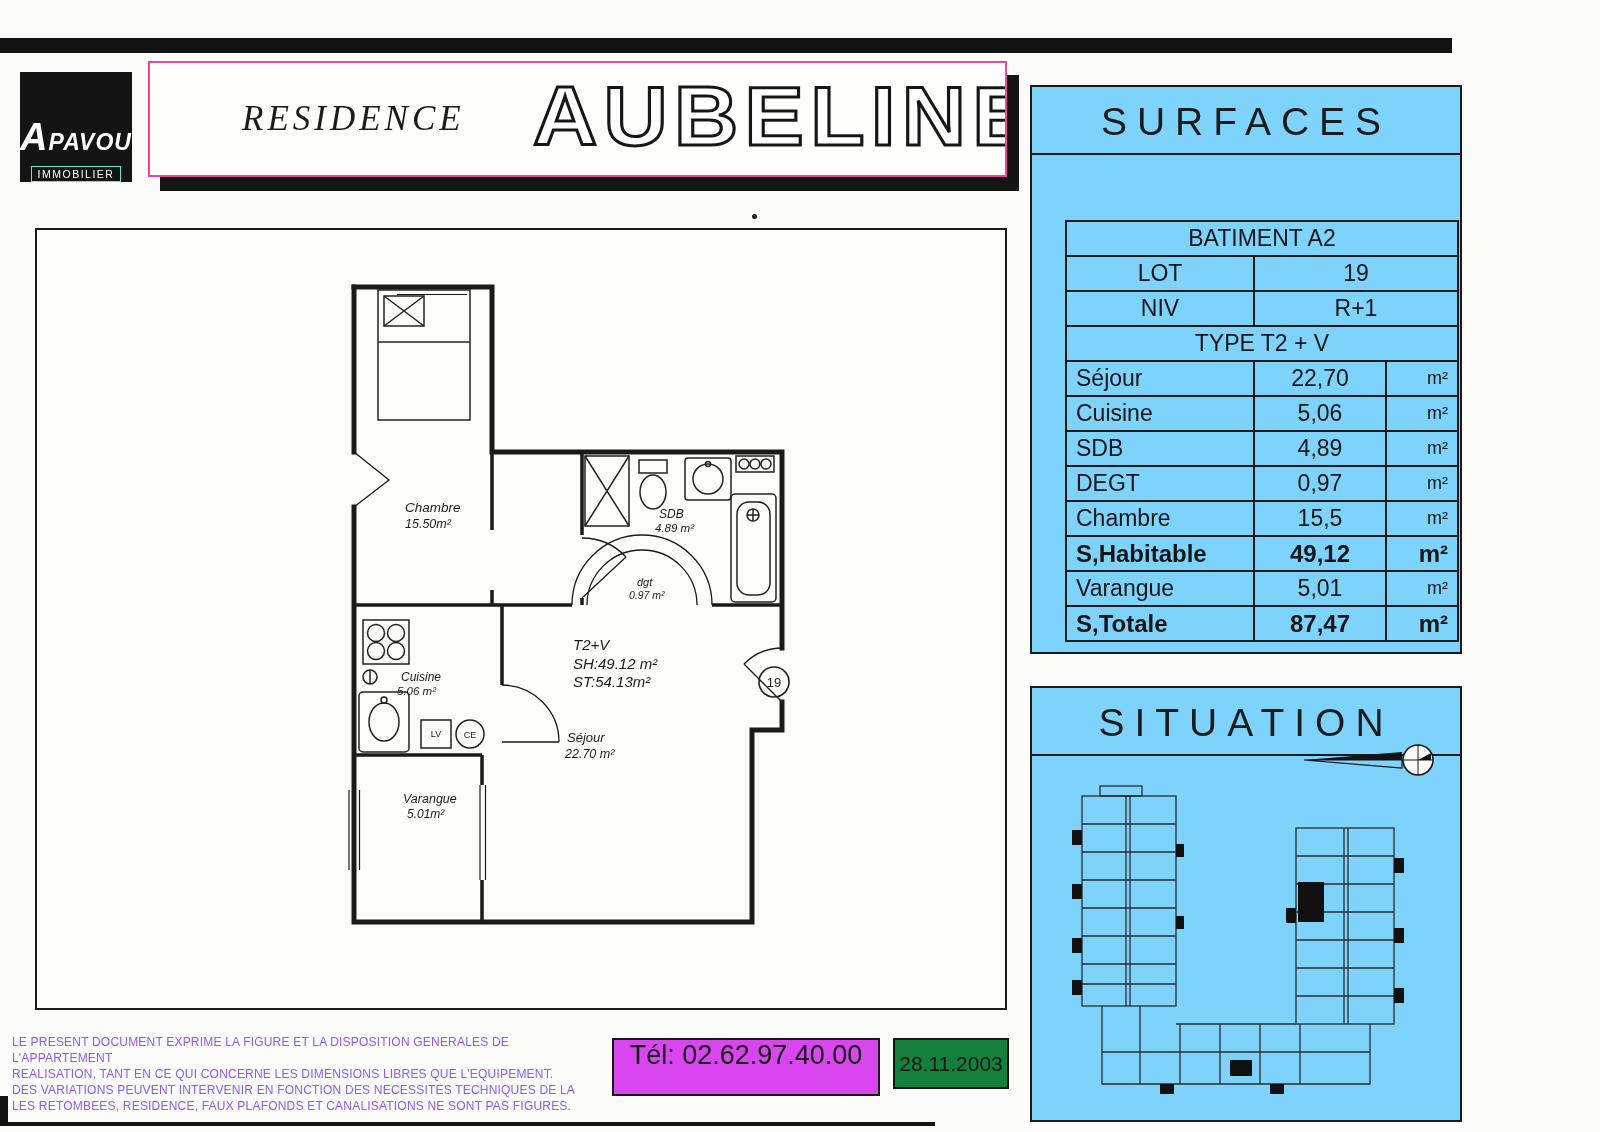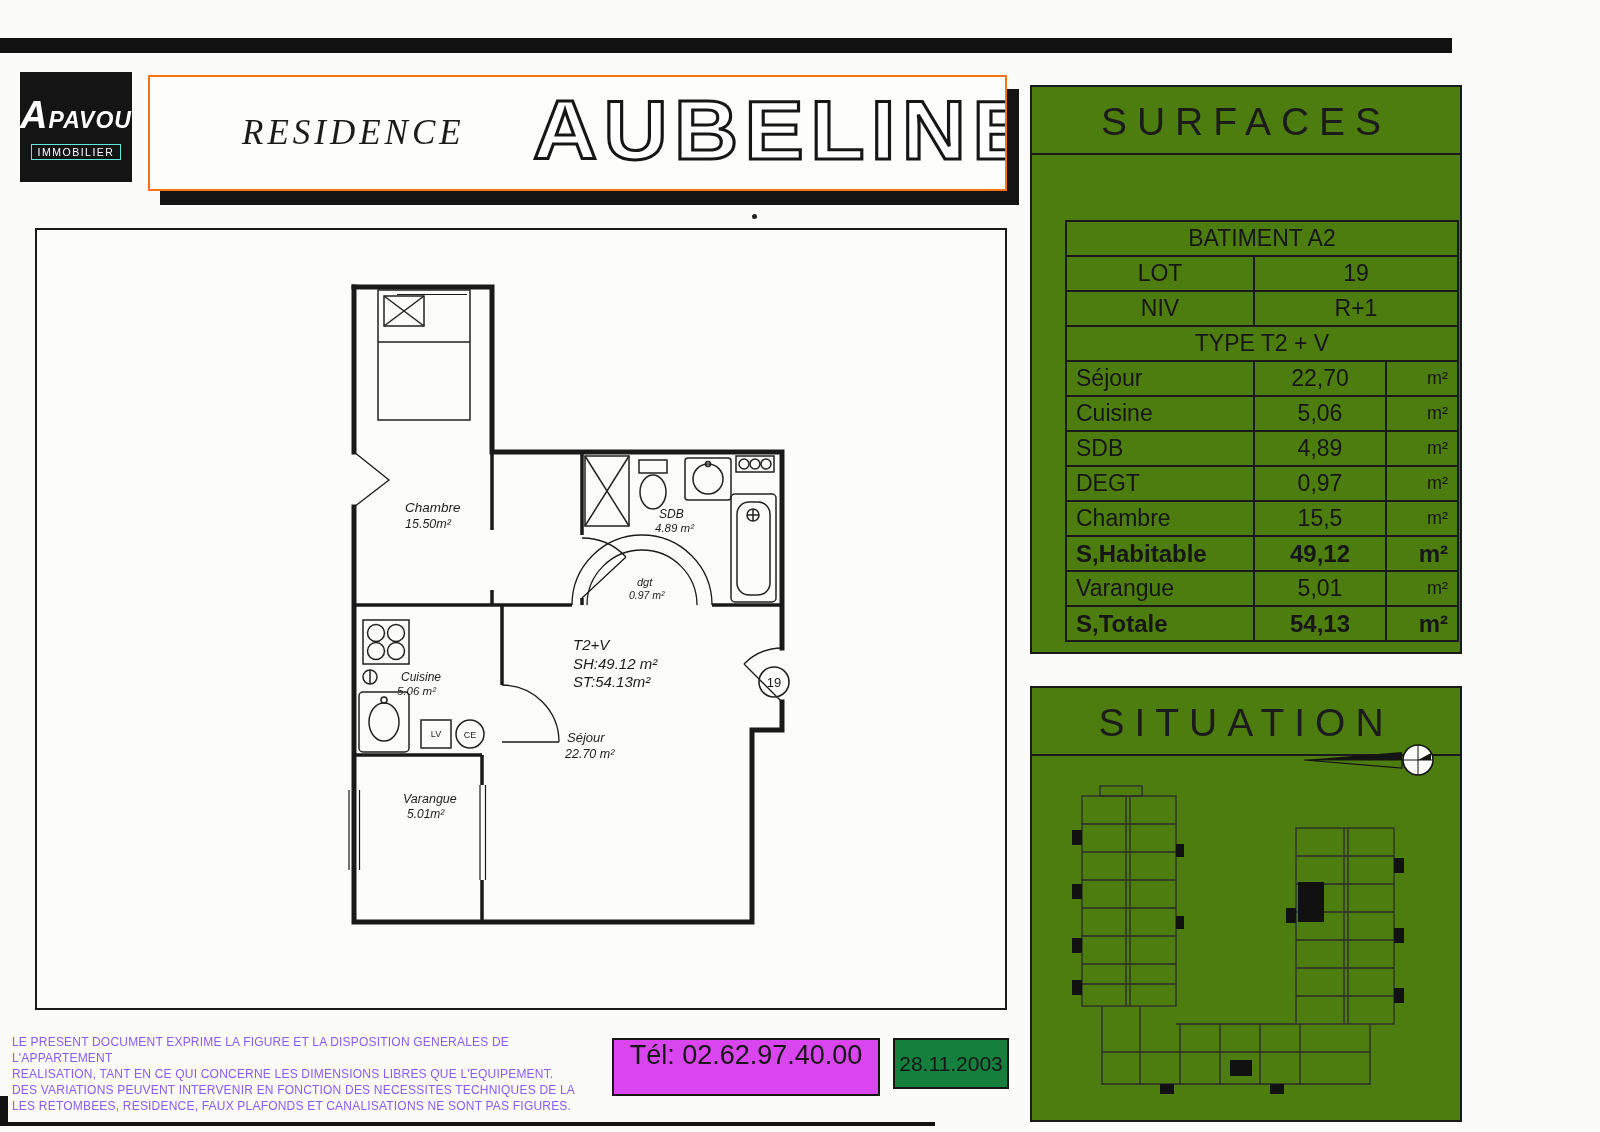--- a/index.html
+++ b/index.html
@@ -7,41 +7,41 @@
   .page{position:relative;width:1600px;height:1132px;background:#fbfbf9;overflow:hidden;color:#1a1a1a;}
 
   
   .scan-bar-top{position:absolute;left:0;top:38px;width:1452px;height:15px;background:#121212;}
   .scan-bar-bottom{position:absolute;left:0;top:1122px;width:935px;height:4px;background:#121212;}
   .scan-blob{position:absolute;left:0;top:1096px;width:8px;height:30px;background:#121212;}
   .scan-speckle{position:absolute;left:752px;top:214px;width:5px;height:5px;border-radius:50%;background:#222;}
 
   
   .logo{position:absolute;left:20px;top:72px;width:112px;height:110px;background:#141414;color:#fff;
-        display:flex;flex-direction:column;align-items:center;justify-content:center;gap:7px;}
+        display:flex;flex-direction:column;align-items:center;justify-content:flex-end;gap:7px;}
   .logo-name{font-size:23px;font-weight:bold;font-style:italic;letter-spacing:1px;}
   .logo-name::first-letter{font-size:38px;}
   .logo-sub{font-size:10.5px;border:1px solid #5eead4;padding:1px 6px;letter-spacing:1.5px;}
 
   
-  .banner{position:absolute;left:148px;top:75px;width:855px;height:112px;background:#fdfdfc;
-          border:2px solid #f97316;box-shadow:12px 14px 0 #141414;display:flex;align-items:center;}
+  .banner{position:absolute;left:148px;top:61px;width:855px;height:112px;background:#fdfdfc;
+          border:2px solid #ec4899;box-shadow:12px 14px 0 #141414;display:flex;align-items:center;}
   .residence{font-family:"Liberation Serif",serif;font-style:italic;font-size:35px;letter-spacing:4px;
              margin-left:92px;color:#1b1b1b;}
   .aubeline-svg{margin-left:58px;}
   .aubeline-text{font-family:"Liberation Sans",sans-serif;font-size:84px;font-weight:bold;
                  fill:#ffffff;stroke:#161616;stroke-width:3px;letter-spacing:6px;}
 
   
   .plan-box{position:absolute;left:35px;top:228px;width:968px;height:778px;border:2px solid #1a1a1a;background:#fcfcfa;}
   .plan-svg text{font-family:"Liberation Sans",sans-serif;}
   .plan-label{font-style:italic;fill:#1c1c1c;}
 
   
-  .side-panel{position:absolute;left:1030px;width:428px;border:2.5px solid #1a1a1a;background:#4d7c0f;}
+  .side-panel{position:absolute;left:1030px;width:428px;border:2.5px solid #1a1a1a;background:#7dd3fc;}
   .surfaces-panel{top:85px;height:565px;}
   .situation-panel{top:686px;height:432px;}
   .panel-title{font-size:39px;letter-spacing:10px;text-align:center;padding:13px 0 9px;
                border-bottom:2px solid #1a1a1a;color:#1b1b1b;}
 
   .surf-table{position:absolute;left:33px;top:133px;border-collapse:collapse;}
   .surf-table td{border:2px solid #1a1a1a;font-size:23px;padding:2px 9px;height:29px;color:#161616;}
   .surf-table td.c{text-align:center;}
   .surf-table td.lbl{width:168px;}
   .surf-table td.val{width:112px;text-align:center;}
@@ -236,21 +236,21 @@
         <td class="val">49,12</td>
         <td class="unit">m²</td>
       </tr>
       <tr>
         <td class="lbl">Varangue</td>
         <td class="val">5,01</td>
         <td class="unit">m²</td>
       </tr>
       <tr class="bold">
         <td class="lbl">S,Totale</td>
-        <td class="val">54,13</td>
+        <td class="val">87,47</td>
         <td class="unit">m²</td>
       </tr>
     </tbody>
       </table>
   </div>
 
   <div class="side-panel situation-panel">
     <div class="panel-title">SITUATION</div>
 
     <svg class="compass" width="150" height="52" viewBox="0 0 150 52">

